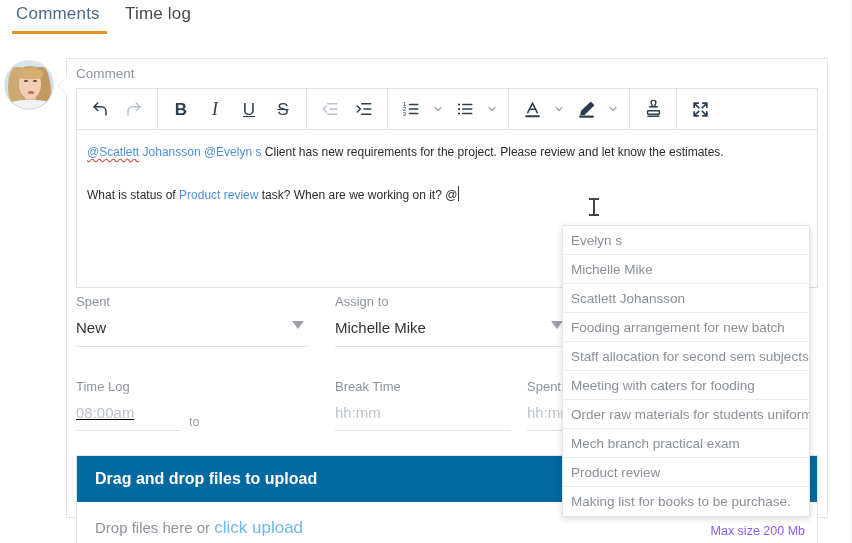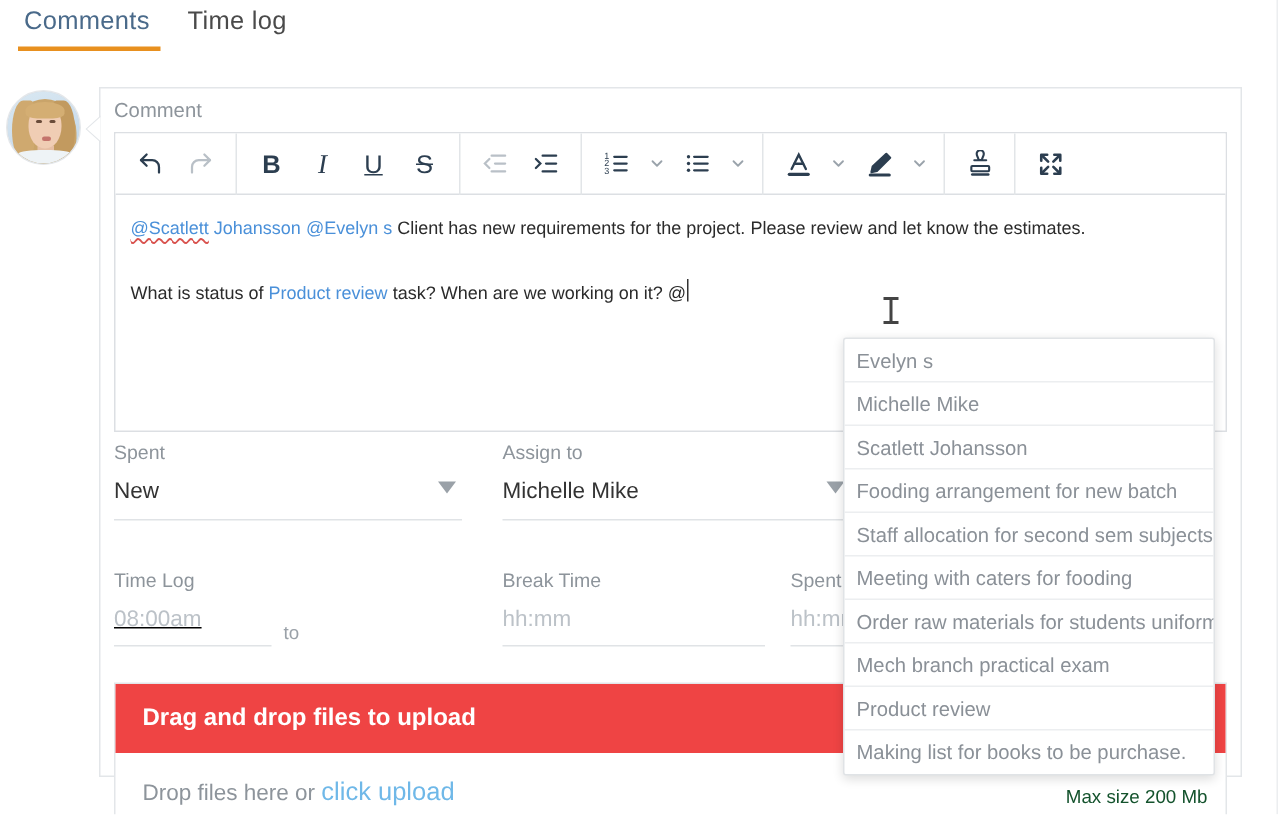--- a/index.html
+++ b/index.html
@@ -107,25 +107,25 @@
   .fl-break    { left:335px; top:379px; width:175px; }
   .fl-spent    { left:527px; top:379px; width:120px; }
 
   .time-row { display:flex; align-items:flex-end; }
   .time-col { width:105px;text-decoration:underline; }
   .time-to { font-size:12.5px; color:#9aa1a8; padding:0 8px 2px 8px; }
 
   
   .upload { position:absolute; left:76px; top:455px; width:742px; border:1px solid #e3e6e9;
             background:#fff; }
-  .upload-head { background:#ef4444; color:#fff; font-size:16px; font-weight:bold;
+  .upload-head { background:#0369a1; color:#fff; font-size:16px; font-weight:bold;
                  padding:14px 18px; }
   .upload-body { padding:16px 18px 20px 18px; font-size:15px; color:#8d949b; }
   .upload-body .click { color:#6fb8e8; font-size:17px; cursor:pointer; }
-  .maxsize { position:absolute; right:12px; top:68px; font-size:12.5px; color:#14532d; }
+  .maxsize { position:absolute; right:12px; top:68px; font-size:12.5px; color:#8b5cf6; }
 
   
   .dropdown { position:absolute; left:562px; top:225px; width:248px;
               background:#fff; border:1px solid #e0e3e6; border-radius:2px;
               box-shadow:0 2px 7px rgba(0,0,0,.14); z-index:20; }
   .dd-item { height:29px; line-height:29px; padding:0 0 0 8px; font-size:13.5px;
              color:#8a9097; white-space:nowrap; overflow:hidden; cursor:pointer;
              border-bottom:1px solid #eceef0; }
   .dd-item:last-child { border-bottom:none; }
 

